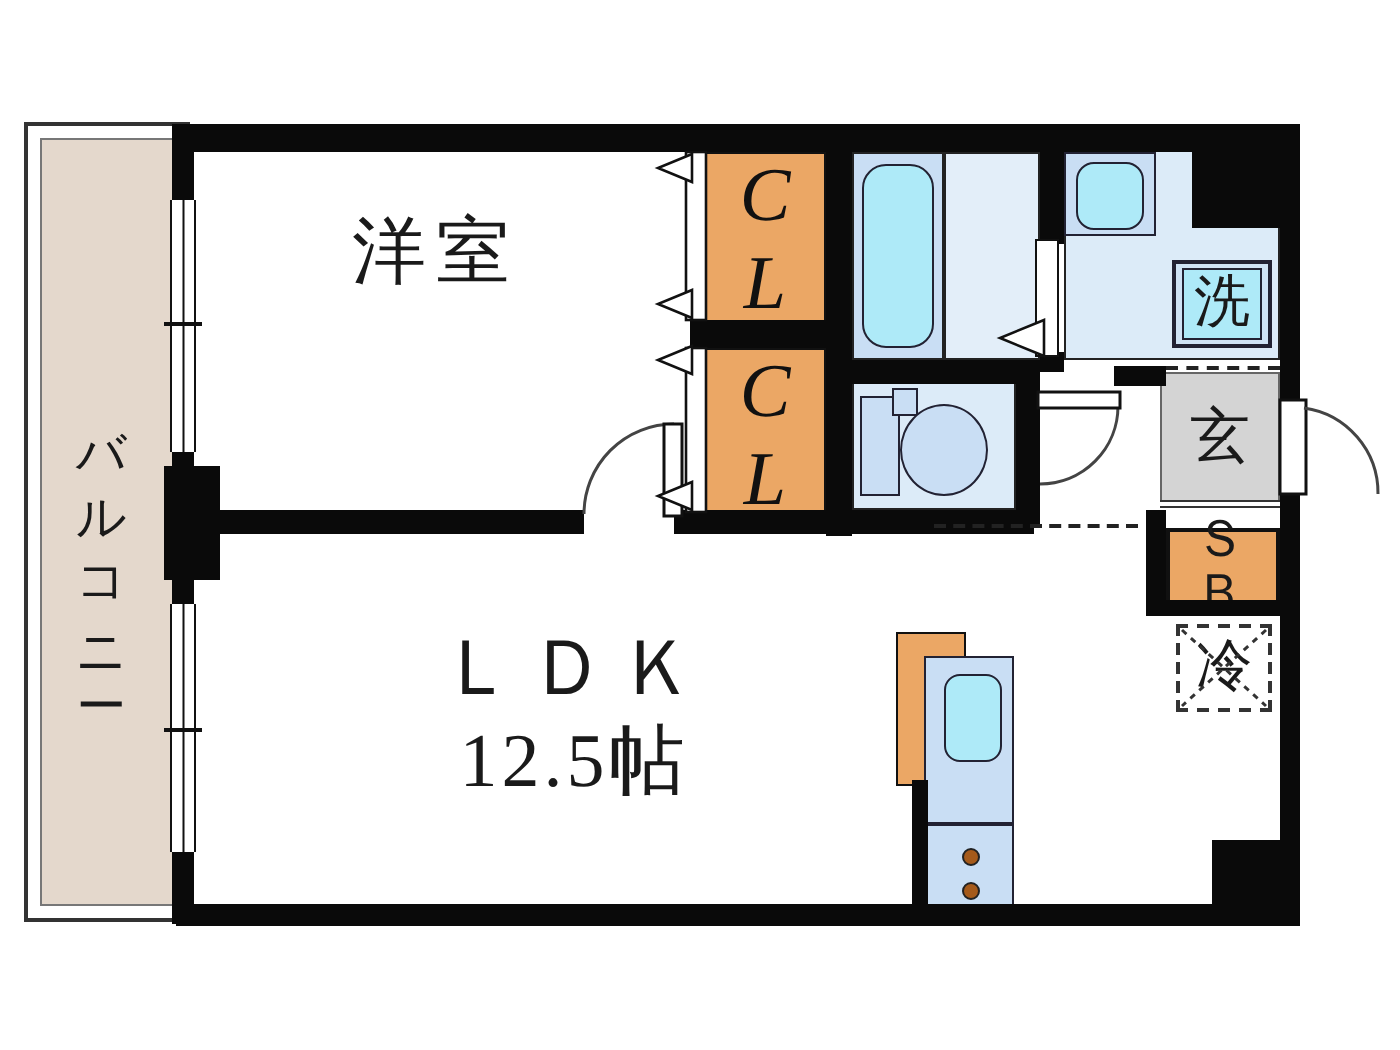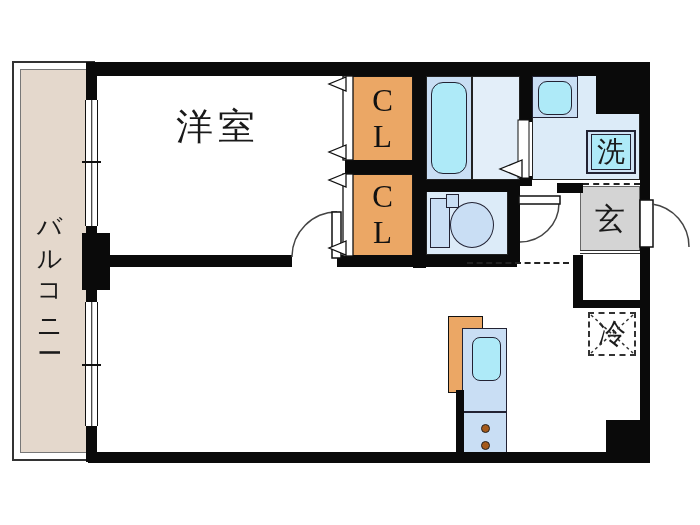--- a/index.html
+++ b/index.html
@@ -7,21 +7,21 @@
         font-family:"Liberation Serif","DejaVu Serif",serif;color:#111;}
   .abs{position:absolute;box-sizing:border-box;}
   .wall{position:absolute;background:var(--wall,#0a0a0a);box-sizing:border-box;}
   .lbl{display:flex;align-items:center;justify-content:center;text-align:center;
        color:#1a1a1a;line-height:1.05;}
   .win{position:absolute;background:#fff;border:1.5px solid #111;border-top:none;border-bottom:none;box-sizing:border-box;}
   .win .mid{position:absolute;left:50%;top:0;bottom:0;width:1.5px;background:#111;transform:translateX(-50%);}
   .room{position:absolute;box-sizing:border-box;border:1.5px solid #222;}
   .cl{background:var(--closet-orange,#eba765);border:2px solid #111;}
   .cltxt{width:0.75em;margin:auto;word-break:break-all;text-align:center;
-         font-size:31px;line-height:1.15;}
+         font-size:38px;line-height:1.15;font-style:italic;}
   svg{position:absolute;left:0;top:0;pointer-events:none;}
   .dash{position:absolute;border-top:2.5px dashed #222;}
 </style>
 </head>
 <body>
 
 <div id="plan">
 
   <div class="abs" style="left:12px;top:61px;width:83px;height:400px;border:2px solid #333;background:#fff;"></div>
   <div class="abs" style="left:20px;top:69px;width:68px;height:384px;background:var(--balcony-beige,#e4d8cc);border:1px solid #777;"></div>
@@ -49,20 +49,21 @@
   </div>
 
   <div class="room" style="left:426px;top:190px;width:82px;height:65px;background:var(--room-blue-light,#dcebf8);"></div>
   <div class="abs" style="left:430px;top:198px;width:20px;height:50px;background:var(--room-blue-mid,#c9def4);border:1.5px solid #223;"></div>
   <div class="abs" style="left:446px;top:194px;width:13px;height:14px;background:var(--room-blue-mid,#c9def4);border:1.5px solid #223;"></div>
   <div class="abs" style="left:450px;top:202px;width:44px;height:46px;background:var(--room-blue-mid,#c9def4);border:1.5px solid #223;border-radius:50%;"></div>
 
   <div class="abs lbl" style="left:580px;top:186px;width:60px;height:66px;background:var(--entrance-gray,#d4d4d4);border:1px solid #666;font-size:30px;">玄</div>
   <div class="abs" style="left:580px;top:250px;width:60px;height:4px;background:#fff;border-top:1.5px solid #333;border-bottom:1.5px solid #333;"></div>
 
+  <div class="abs lbl" style="left:583px;top:264px;width:57px;height:38px;background:var(--closet-orange,#eba765);border:2px solid #111;font-size:26px;letter-spacing:3px;">ＳＢ</div>
   <div class="abs lbl" style="left:588px;top:312px;width:48px;height:44px;border:2px dashed #333;font-size:28px;">冷</div>
 
   <div class="abs" style="left:448px;top:316px;width:35px;height:77px;background:var(--closet-orange,#eba765);border:1.5px solid #111;"></div>
   <div class="abs" style="left:462px;top:328px;width:45px;height:126px;background:var(--room-blue-mid,#c9def4);border:1.5px solid #223;"></div>
   <div class="abs" style="left:472px;top:337px;width:29px;height:44px;background:var(--fixture-cyan,#aeeaf8);border:1.5px solid #223;border-radius:8px;"></div>
   <div class="abs" style="left:462px;top:411px;width:45px;height:1.5px;background:#223;"></div>
   <div class="abs" style="left:481px;top:424px;width:9px;height:9px;background:var(--burner-brown,#a55a1a);border:1px solid #222;border-radius:50%;"></div>
   <div class="abs" style="left:481px;top:441px;width:9px;height:9px;background:var(--burner-brown,#a55a1a);border:1px solid #222;border-radius:50%;"></div>
 
   <div class="wall" style="left:88px;top:62px;width:562px;height:14px;"></div>
@@ -119,14 +120,16 @@
     <polygon points="346,77 329,84 346,91" fill="#fff" stroke="#111" stroke-width="1.3"></polygon>
     <polygon points="346,145 329,152 346,159" fill="#fff" stroke="#111" stroke-width="1.3"></polygon>
     <polygon points="346,173 329,180 346,187" fill="#fff" stroke="#111" stroke-width="1.3"></polygon>
     <polygon points="346,241 329,248 346,255" fill="#fff" stroke="#111" stroke-width="1.3"></polygon>
 
     <path d="M 591 315 L 633 353 M 633 315 L 591 353" fill="none" stroke="#333" stroke-width="1.5" stroke-dasharray="3 3"></path>
   </svg>
 
   <div class="abs lbl" style="left:26px;top:140px;width:46px;height:265px;writing-mode:vertical-rl;font-size:25px;letter-spacing:7px;">バルコニー</div>
   <div class="abs lbl" style="left:118px;top:106px;width:200px;height:46px;font-size:37px;letter-spacing:5px;font-family:Liberation Mono, monospace;">洋室</div>
+  <div class="abs lbl" style="left:162px;top:310px;width:250px;height:50px;font-size:39px;letter-spacing:6px;">ＬＤＫ</div>
+  <div class="abs lbl" style="left:162px;top:358px;width:250px;height:48px;font-size:38px;letter-spacing:2px;">12.5帖</div>
 
 </div>
 
 </body></html>

